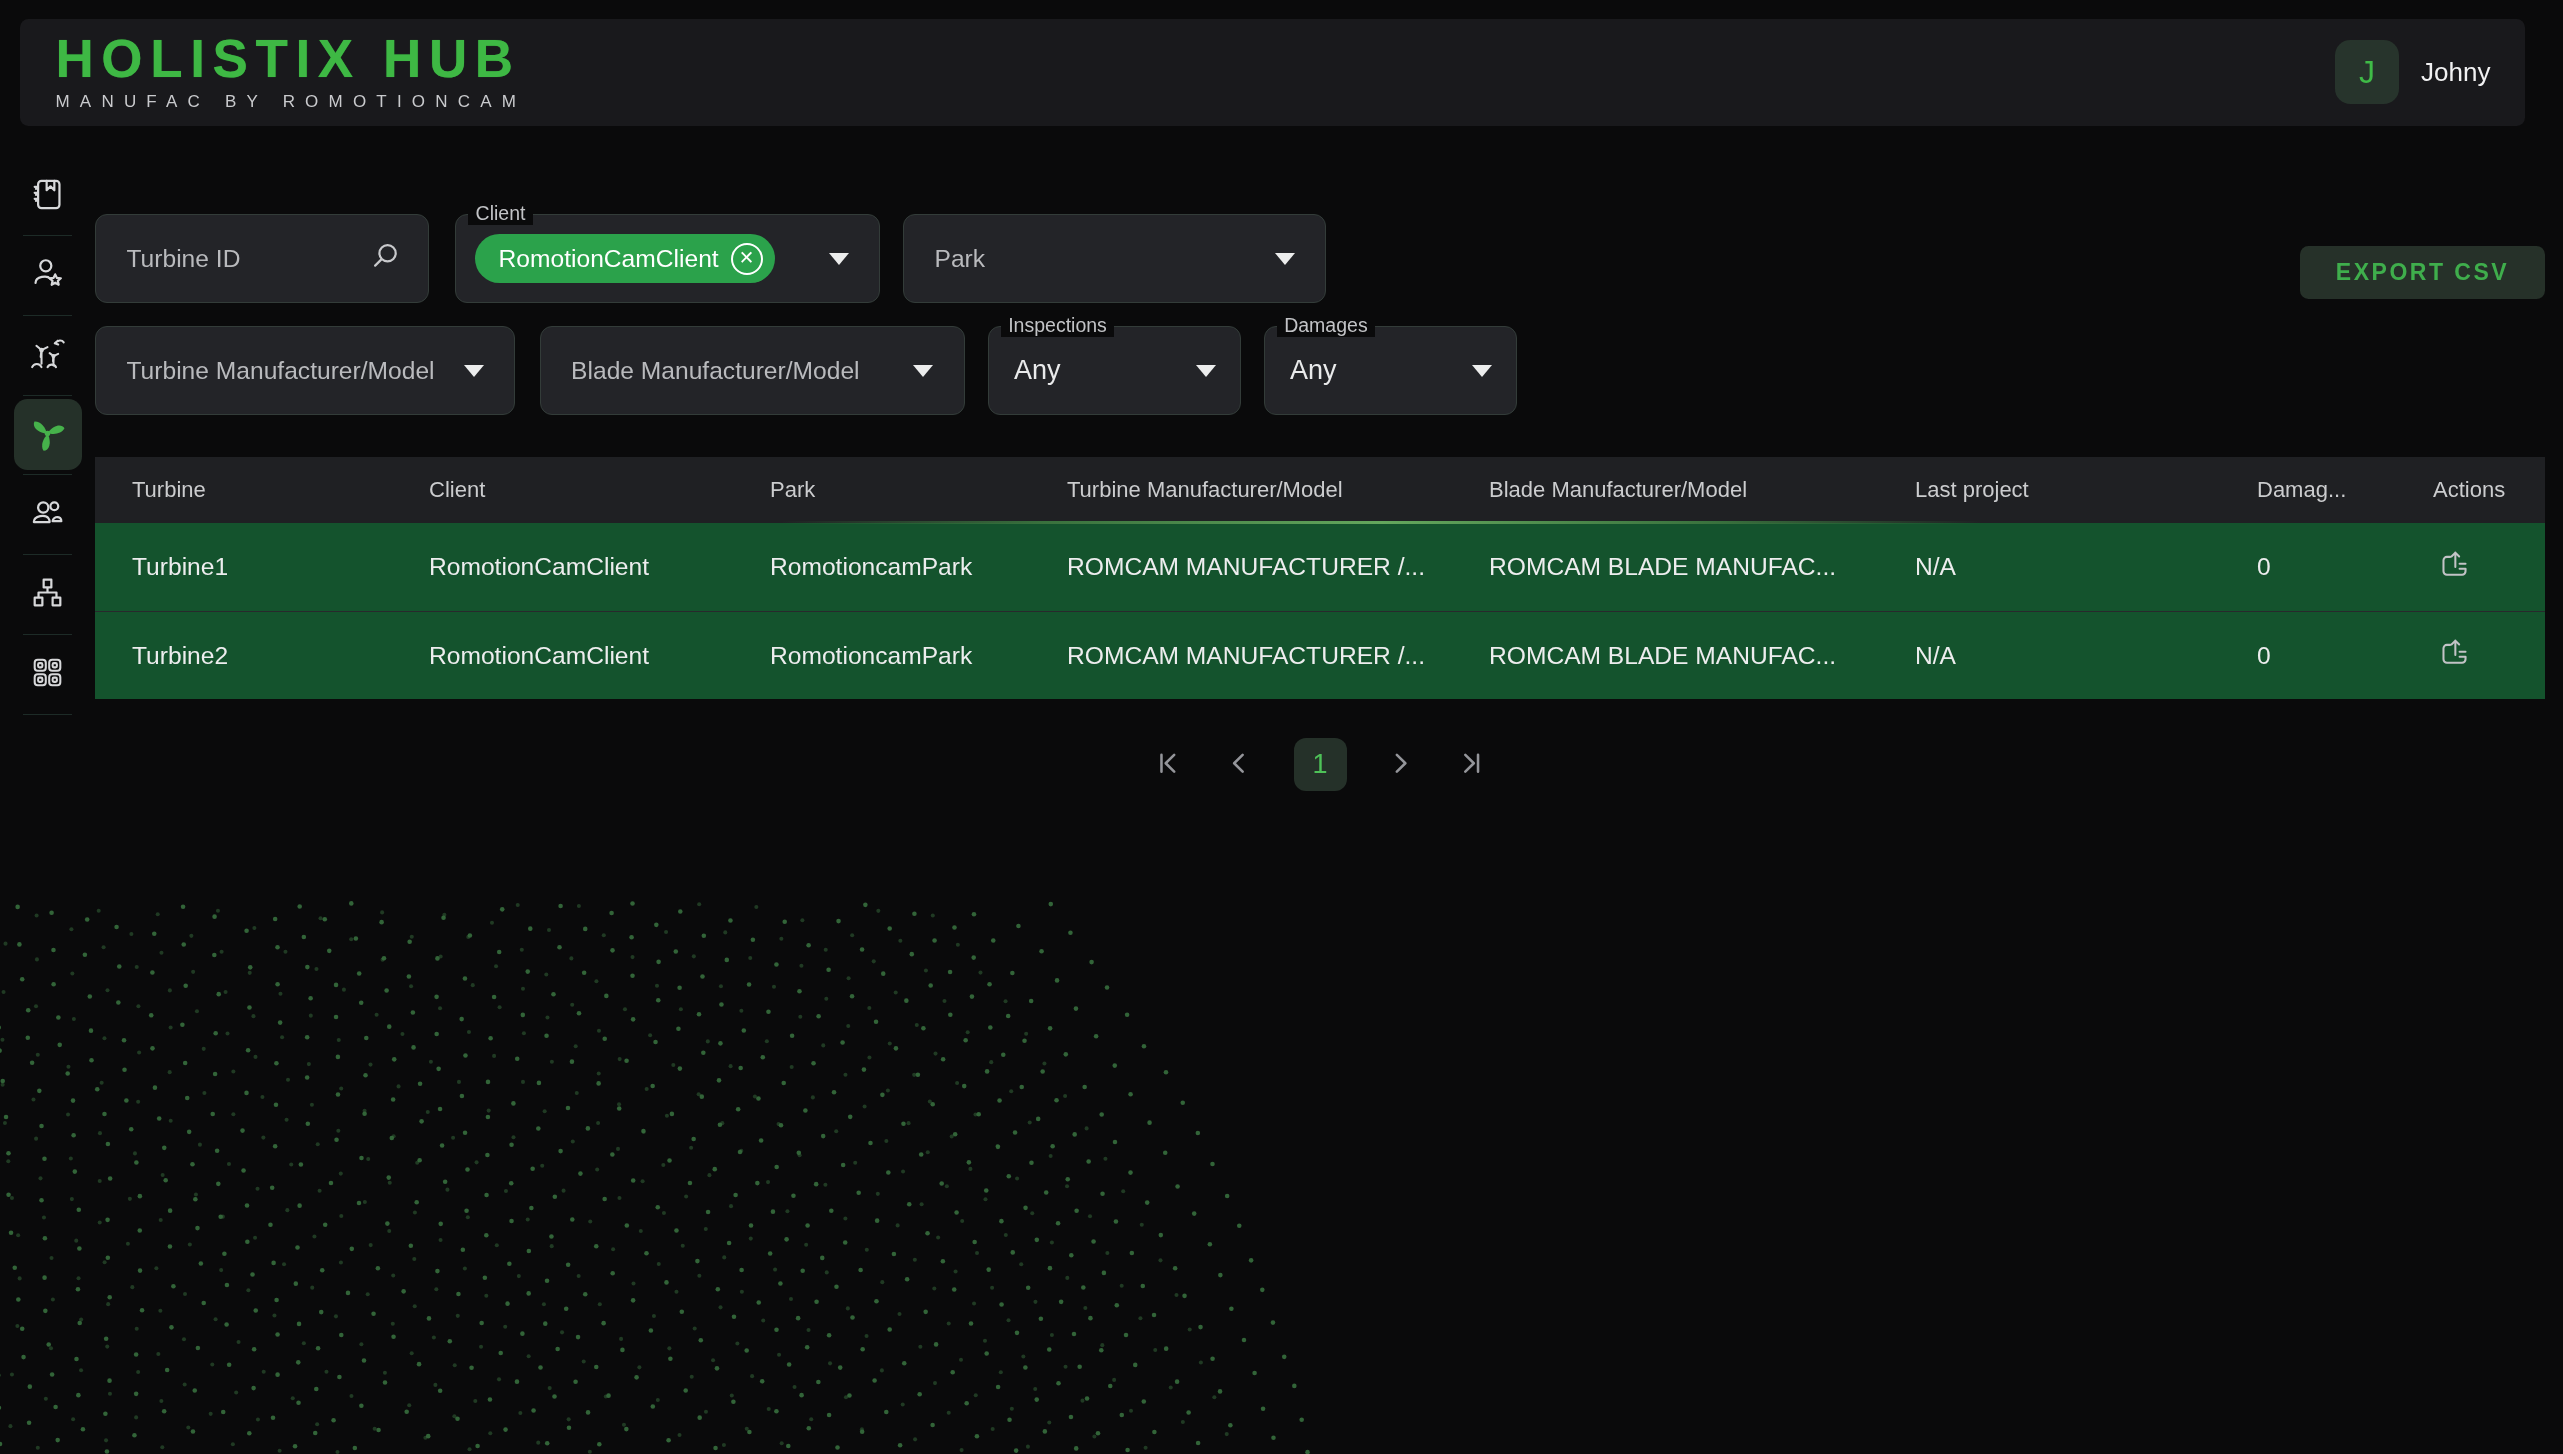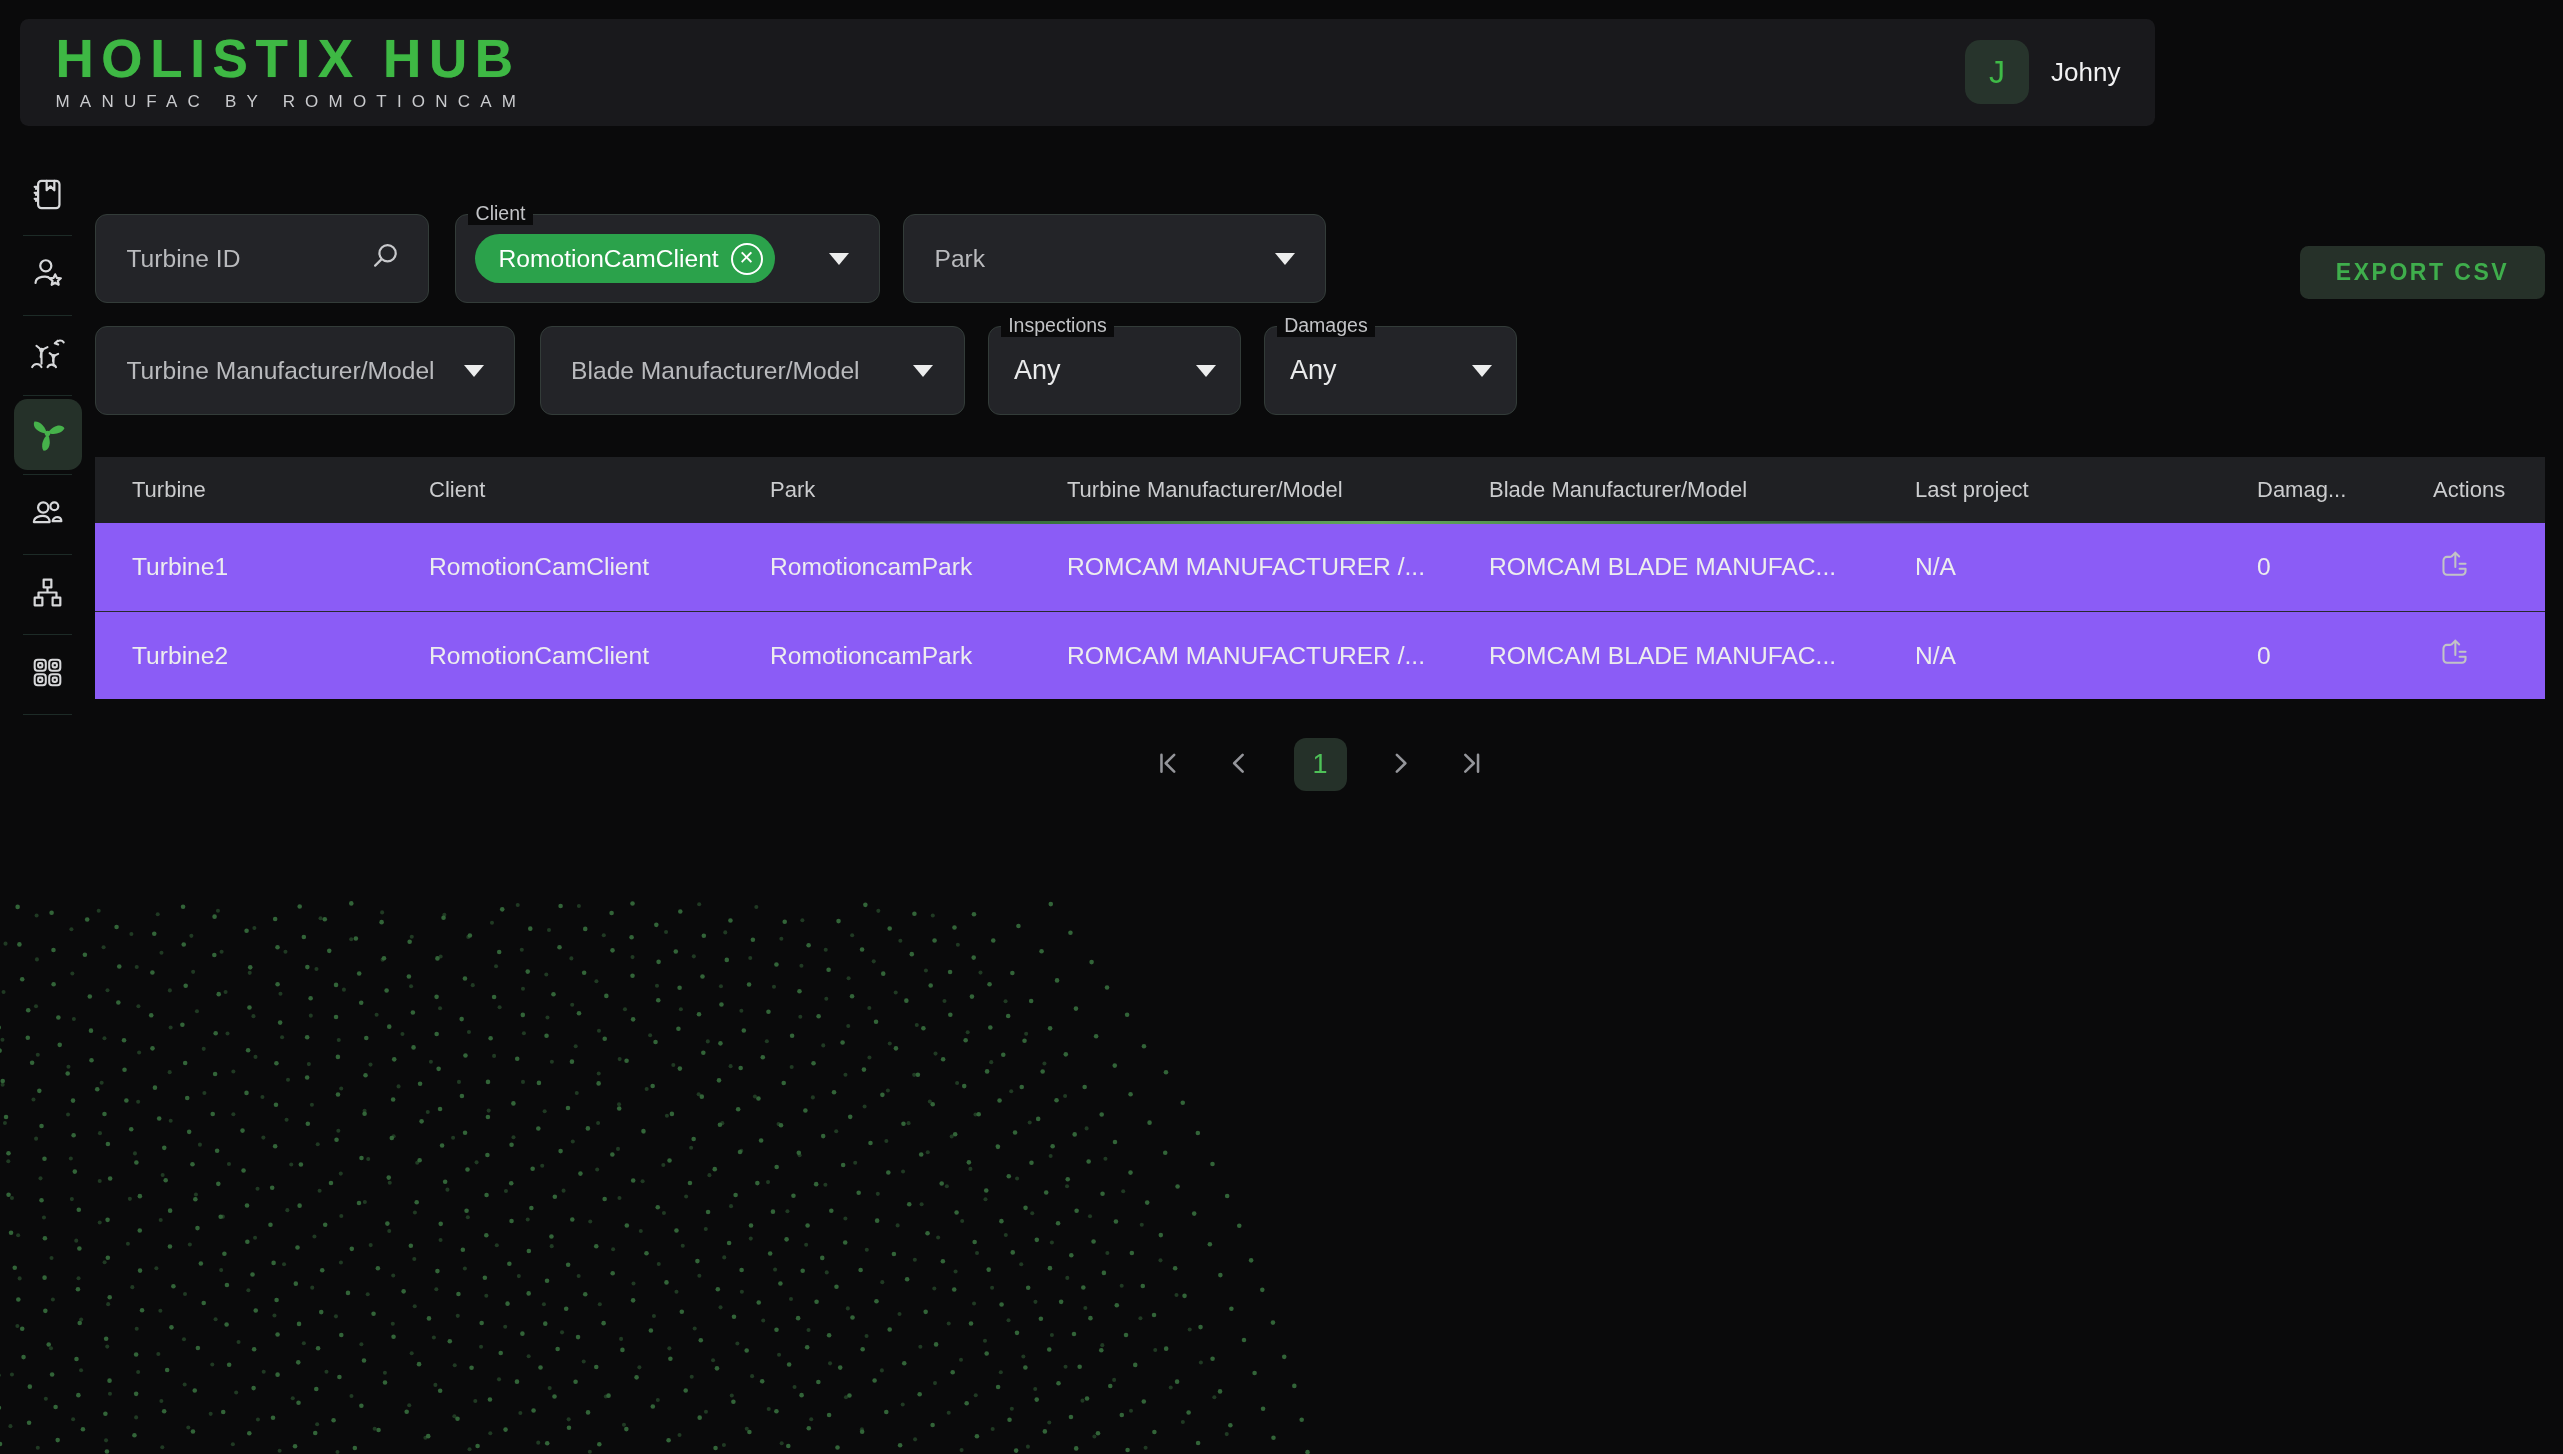--- a/index.html
+++ b/index.html
@@ -1,20 +1,20 @@
 <!DOCTYPE html>
 <html style="font-size:13.6px"><head>
 <meta charset="utf-8">
 <style>
   html,body{margin:0;padding:0;width:2563px;height:1454px;background:#0a0a0b;overflow:hidden;
     font-family:"Liberation Sans","DejaVu Sans",sans-serif;color:#ececee;}
   *{box-sizing:border-box;}
 
   
-  .app-header{position:absolute;left:19.5px;top:18.6px;width:2135px;height:107px;background:#19191c;
+  .app-header{position:absolute;left:19.5px;top:18.6px;width:2505px;height:107px;background:#19191c;
     border-radius:8.5px;display:flex;align-items:center;justify-content:space-between;padding:0 34px 0 36px;z-index:3;}
   .logo-block{display:flex;flex-direction:column;}
   .logo-title{font-size:53px;font-weight:700;letter-spacing:7.6px;color:#3eb844;line-height:1;
     text-shadow:0 0 0.8px #2e8b34;}
   .logo-subtitle{margin-top:7.6px;font-size:17px;letter-spacing:10.2px;color:#c9cacd;font-weight:400;}
   .user-block{display:flex;align-items:center;gap:22px;cursor:pointer;}
   .avatar{width:64px;height:64px;border-radius:15.3px;background:#27342c;display:flex;align-items:center;justify-content:center;
     color:#3fbb47;font-size:32px;font-weight:400;}
   .user-name{font-size:26px;color:#f1f1f2;}
 
@@ -56,21 +56,21 @@
   .small-box .val{color:#e9eaeb;font-size:27px;padding-left:25.4px;}
   .small-box .caret{right:24px;}
 
   
   .table{margin-top:42px;width:2450px;}
   .tgrid{display:grid;grid-template-columns:297px 341px 297px 422px 426px 342px 176px 1fr;padding:8px 37px;align-items:center;}
   .thead{position:relative;height:66px;background:#1f2023;color:#cbccce;font-size:22px;}
   .thead .hcell{white-space:nowrap;overflow:hidden;}
   .thead-underline{position:absolute;left:28%;bottom:-0.8px;width:49%;height:2.5px;
     background:linear-gradient(90deg,rgba(62,140,66,0) 0%,#39713d 22%,#64a75d 50%,#39713d 78%,rgba(62,140,66,0) 100%);}
-  .trow{height:88px;background:#8b5cf6;color:#ededee;font-size:24.6px;cursor:pointer;}
+  .trow{height:88px;background:#14532d;color:#ededee;font-size:24.6px;cursor:pointer;}
   .trow + .trow{border-top:0.8px solid #28292c;}
   .tcell{white-space:nowrap;overflow:hidden;}
   .action-btn{background:none;border:none;padding:0;margin-left:1.7px;color:#c2c3c6;cursor:pointer;width:39px;height:39px;}
 
   
   .pagination{margin-top:39px;display:flex;align-items:center;justify-content:center;gap:37px;}
   .pg-btn{background:none;border:none;padding:0;color:#94959a;cursor:pointer;width:34px;height:34px;
     display:flex;align-items:center;justify-content:center;}
   .pg-current{width:53px;height:53px;border-radius:12px;background:#253129;color:#4ec258;font-size:27px;
     display:flex;align-items:center;justify-content:center;cursor:pointer;border:none;}

